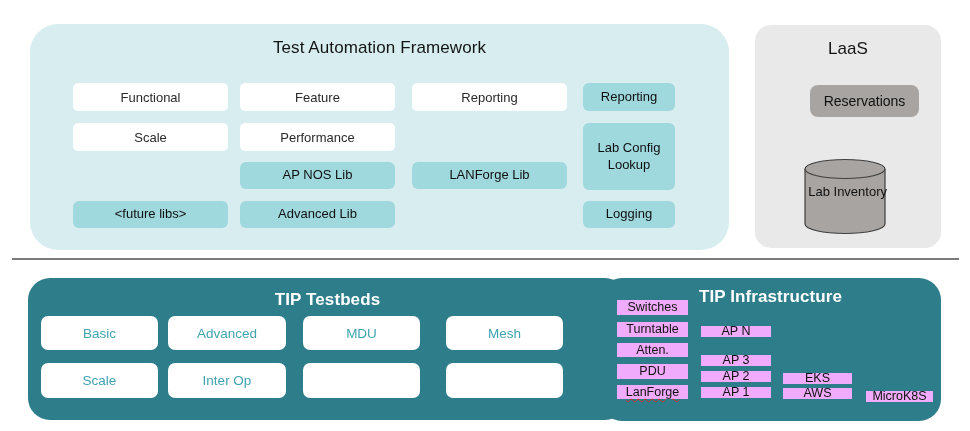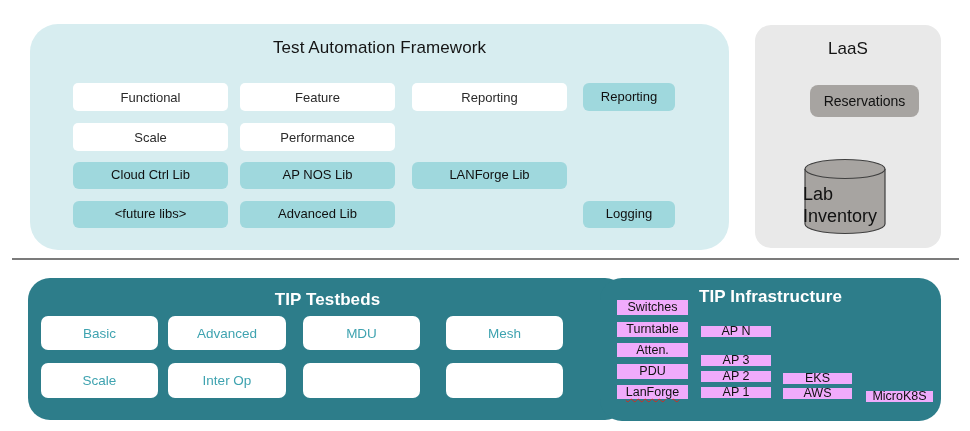--- a/index.html
+++ b/index.html
@@ -35,22 +35,22 @@
   .reservations {
     position:absolute; left:35px; top:60px; width:109px; height:32px;
     border-radius:8px; background:var(--gray-box,#a7a4a1);
     display:flex; align-items:center; justify-content:center;
     font-size:14px; color:#111;margin-left:20px;
   }
   .cyl { position:absolute; left:48px; top:133px; width:84px; height:78px; }
   .cyl svg { position:absolute; left:0; top:0; }
   .cyl-shape { fill:var(--gray-box,#a7a4a1); stroke:#3f3f3f; stroke-width:1.2; }
   .cyl-label {
-    position:absolute; left:0; right:0; top:26px; text-align:left;
-    font-size:18px; line-height:1.2; color:#111;
+    position:absolute; left:0; right:0; top:26px; text-align:right;
+    font-size:13px; line-height:1.2; color:#111;
   }
   .divider {
     position:absolute; left:12px; top:258px; width:947px; height:2px;
     background:var(--divider,#7b7b7b);
   }
   .dark-panel { background:var(--dark-teal,#2d7d8a); border-radius:22px; }
   .dark-panel .panel-title { color:#ffffff; font-weight:bold; }
   .testbeds { left:28px; top:278px; width:599px; height:142px; }
   .testbeds .panel-title { top:12px; }
   .tb-box {
@@ -80,28 +80,28 @@
   <div class="panel taf">
     <div class="panel-title">Test Automation Framework</div>
 
     <div class="wbox" style="left:43px;top:59px;width:155px;height:28px">Functional</div>
     <div class="wbox" style="left:210px;top:59px;width:155px;height:28px">Feature</div>
     <div class="wbox" style="left:382px;top:59px;width:155px;height:28px">Reporting</div>
 
     <div class="wbox" style="left:43px;top:99px;width:155px;height:28px">Scale</div>
     <div class="wbox" style="left:210px;top:99px;width:155px;height:28px">Performance</div>
 
-    <div class="tbox" style="left:43px;top:138px;width:155px;height:27px">Cloud Ctrl Lib</div>
     <div class="tbox" style="left:210px;top:138px;width:155px;height:27px">AP NOS Lib</div>
     <div class="tbox" style="left:382px;top:138px;width:155px;height:27px">LANForge Lib</div>
 
     <div class="tbox" style="left:43px;top:177px;width:155px;height:27px">&lt;future libs&gt;</div>
     <div class="tbox" style="left:210px;top:177px;width:155px;height:27px">Advanced Lib</div>
 
     <div class="tbox" style="left:553px;top:59px;width:92px;height:28px">Reporting</div>
+    <div class="tbox" style="left:553px;top:99px;width:92px;height:67px">Lab Config Lookup</div>
     <div class="tbox" style="left:553px;top:177px;width:92px;height:27px">Logging</div>
   </div>
 
   <div class="panel laas">
     <div class="panel-title">LaaS</div>
     <div class="reservations">Reservations</div>
     <div class="cyl">
       <svg width="84" height="78" viewBox="0 0 84 78">
         <path class="cyl-shape" d="M2 11 v55 a40 9.5 0 0 0 80 0 v-55"></path>
         <ellipse class="cyl-shape" cx="42" cy="11" rx="40" ry="9.5"></ellipse>

